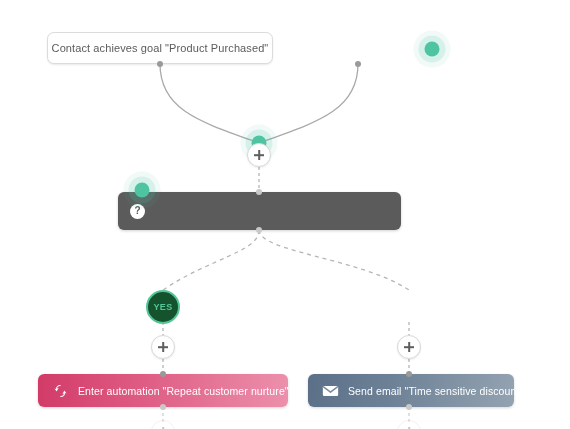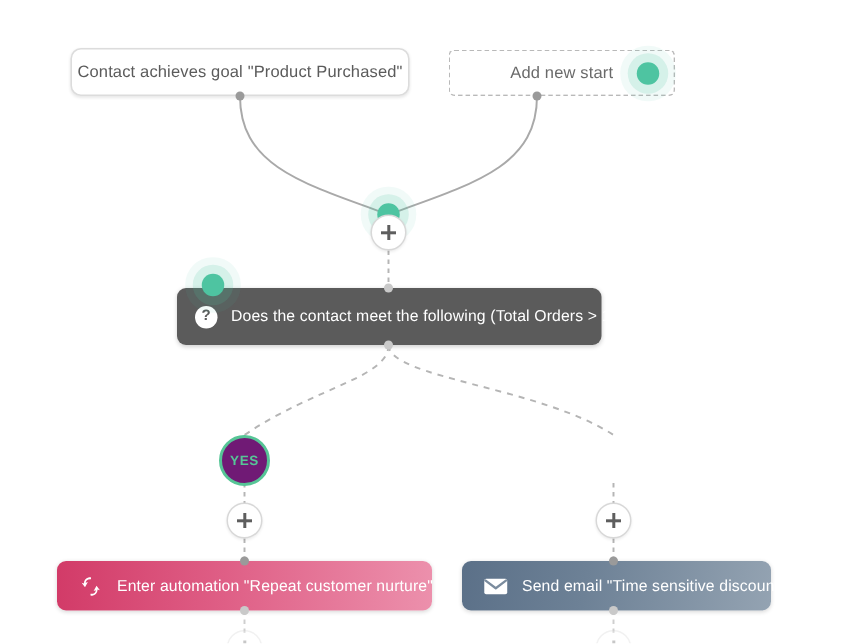--- a/index.html
+++ b/index.html
@@ -145,21 +145,21 @@
   .plus-btn::after  { width: 1.6px; height: 10px; transform: translate(-50%,-50%); }
 
   
   .plus-faint { opacity: .35; }
 
   
   .branch-badge {
     position: absolute;
     width: 30px; height: 30px;
     border-radius: 50%;
-    background: #701a75;
+    background: #14532d;
     display: flex;
     align-items: center;
     justify-content: center;
     font-size: 9px;
     font-weight: bold;
     letter-spacing: .4px;
     transform: translate(-50%, -50%);
     cursor: pointer;
   }
   .badge-yes { border: 2px solid #56c596; color: #56c596; }
@@ -192,32 +192,28 @@
 
     <path d="M163,407 L163,424" fill="none" stroke="#cfcfcf" stroke-width="1.3" stroke-dasharray="3,3"></path>
     <path d="M409,407 L409,424" fill="none" stroke="#cfcfcf" stroke-width="1.3" stroke-dasharray="3,3"></path>
   </svg>
 
   <div class="node node-start" style="left:47px; top:32px; width:226px; height:32px;">
     <span class="node-label">Contact achieves goal "Product Purchased"</span>
   </div>
   <div class="port" style="left:160px; top:64px;"></div>
 
-  <div class="node node-ghost" style="left:299px; top:33px; width:151px; height:31px;">
-    <span class="node-label">Add new start</span>
-  </div>
   <div class="teal-handle" style="left:432px; top:49px;"></div>
   <div class="port" style="left:358px; top:64px;"></div>
 
   <div class="teal-handle" style="left:259px; top:143px;"></div>
   <div class="plus-btn" style="left:259px; top:155px;"></div>
 
   <div class="node node-condition" style="left:118px; top:192px; width:283px; height:38px;">
     <span class="icon icon-q">?</span>
-    <span class="node-label">Does the contact meet the following (Total Orders &gt; 1)</span>
   </div>
   <div class="teal-handle" style="left:142px; top:190px;"></div>
   <div class="port port-light" style="left:259px; top:192px;"></div>
   <div class="port port-light" style="left:259px; top:230px;"></div>
 
   <div class="branch-badge badge-yes" style="left:163px; top:307px;">
     <span>YES</span>
   </div>
 
   <div class="plus-btn" style="left:163px; top:347px;"></div>

